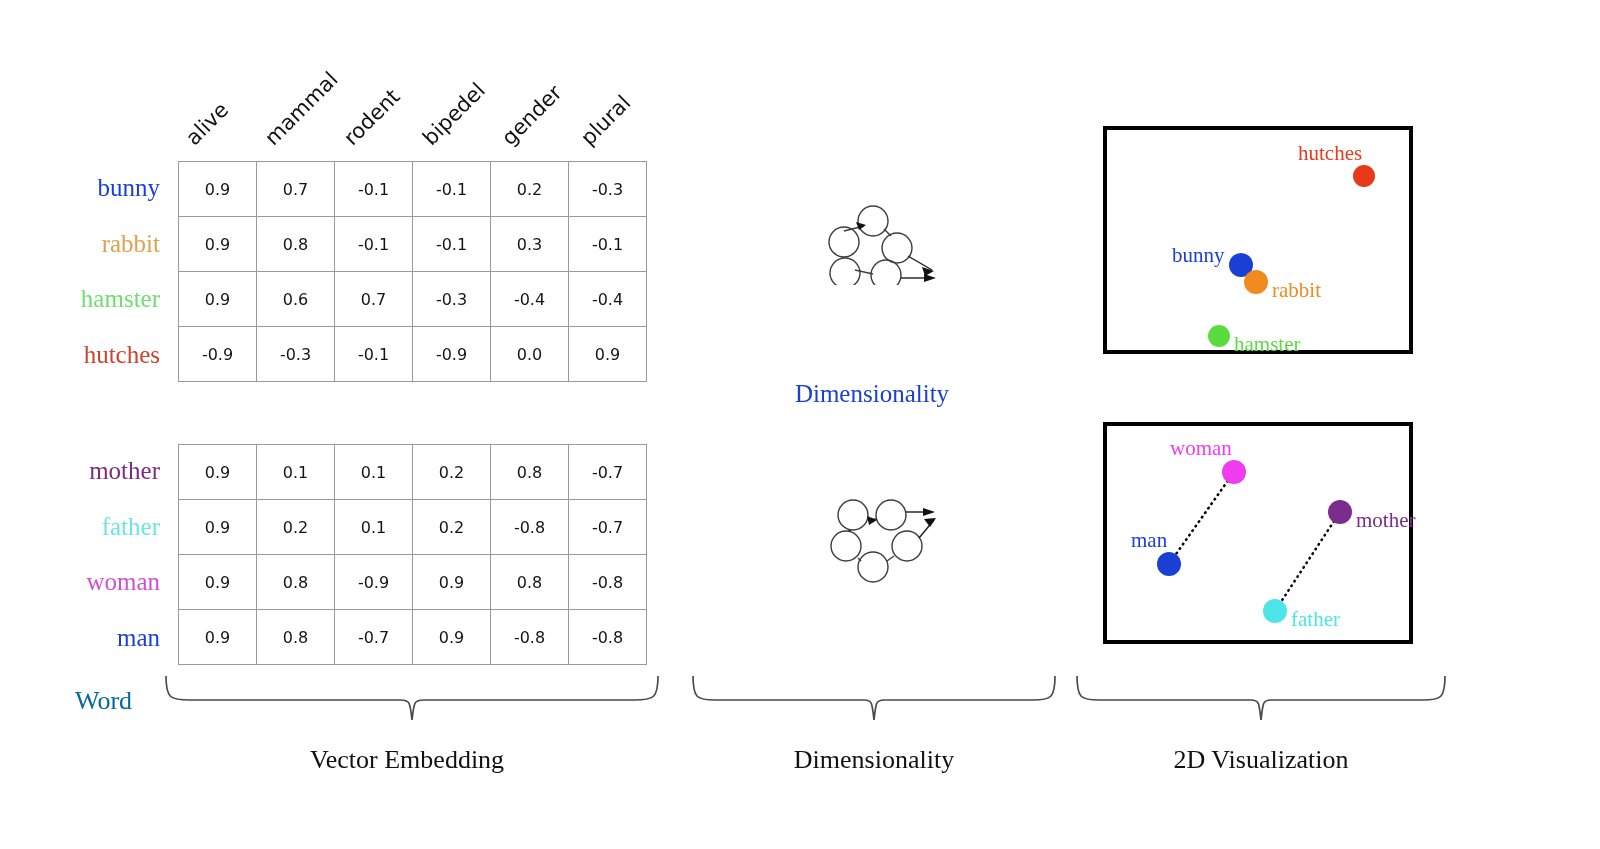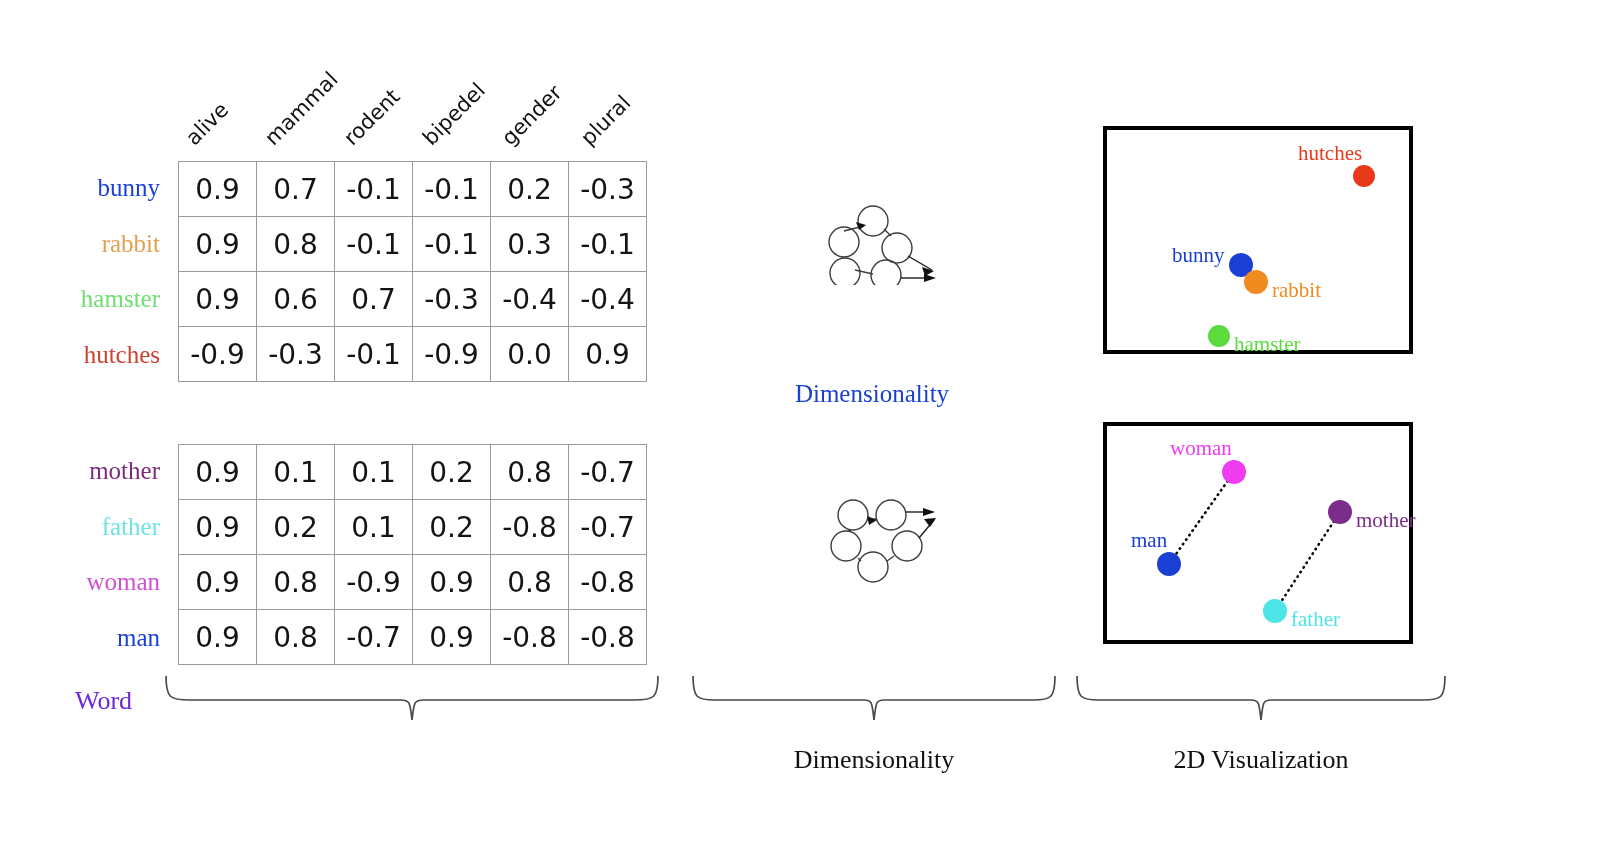--- a/index.html
+++ b/index.html
@@ -23,21 +23,21 @@
     transform:rotate(-45deg);
   }
 
   
   .matrix{position:absolute;border-collapse:collapse;}
   .matrix td{
     width:77px;height:54px;
     border:1px solid #9a9a9a;
     text-align:center;vertical-align:middle;
     font-family:"DejaVu Sans", sans-serif;
-    font-size:28px;color:#141414;
+    font-size:16px;color:#141414;
     padding:0;
   }
   .row-label-wrap{position:absolute;width:150px;text-align:right;}
 
   
   .dimred-label{
     position:absolute;
     color:#1a3fd4;
     font-family:"Liberation Serif", serif;
     font-size:25px;
@@ -64,21 +64,21 @@
   
   .brace-label{
     position:absolute;
     font-family:"Liberation Serif", serif;
     font-size:26px;color:#111;
     text-align:center;white-space:nowrap;
   }
   .word-label{
     position:absolute;
     font-family:"Liberation Serif", serif;
-    font-size:26px;color:#6d28d9;
+    font-size:26px;color:#0369a1;
     white-space:nowrap;
   }
   svg{display:block;}
 </style>
 </head>
 <body>
 
 <div id="stage">
 
   <div id="col-heads">
@@ -257,16 +257,17 @@
              C188,30 188,28 196,28 L345,28 C363,28 367,26 367,4" fill="none" stroke="#4a4a4a" stroke-width="1.7"></path>
   </svg>
 
   <svg class="abs" style="left:1072px;top:672px;" width="378" height="52">
     <path d="M5,4 C5,26 9,28 27,28 L179,28 C187,28 187,30 189,48
              C191,30 191,28 199,28 L351,28 C369,28 373,26 373,4" fill="none" stroke="#4a4a4a" stroke-width="1.7"></path>
   </svg>
 
   <div class="word-label" style="left:75px;top:686px;">Word</div>
 
+  <div class="brace-label" style="left:212px;top:745px;width:390px;">Vector Embedding</div>
   <div class="brace-label" style="left:679px;top:745px;width:390px;">Dimensionality</div>
   <div class="brace-label" style="left:1066px;top:745px;width:390px;">2D Visualization</div>
 
 </div>
 
 </body></html>

